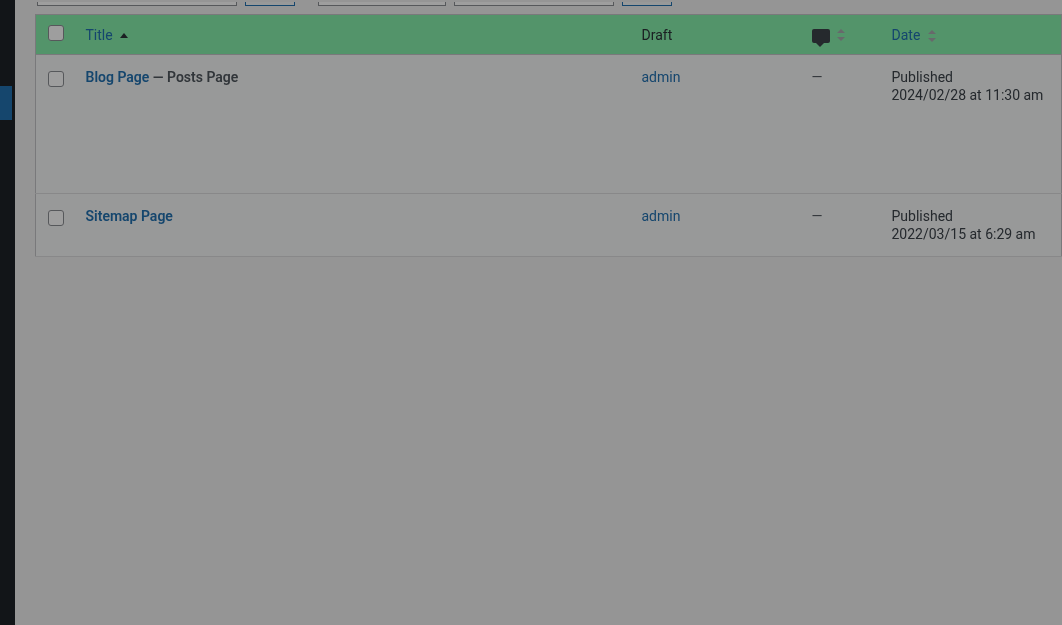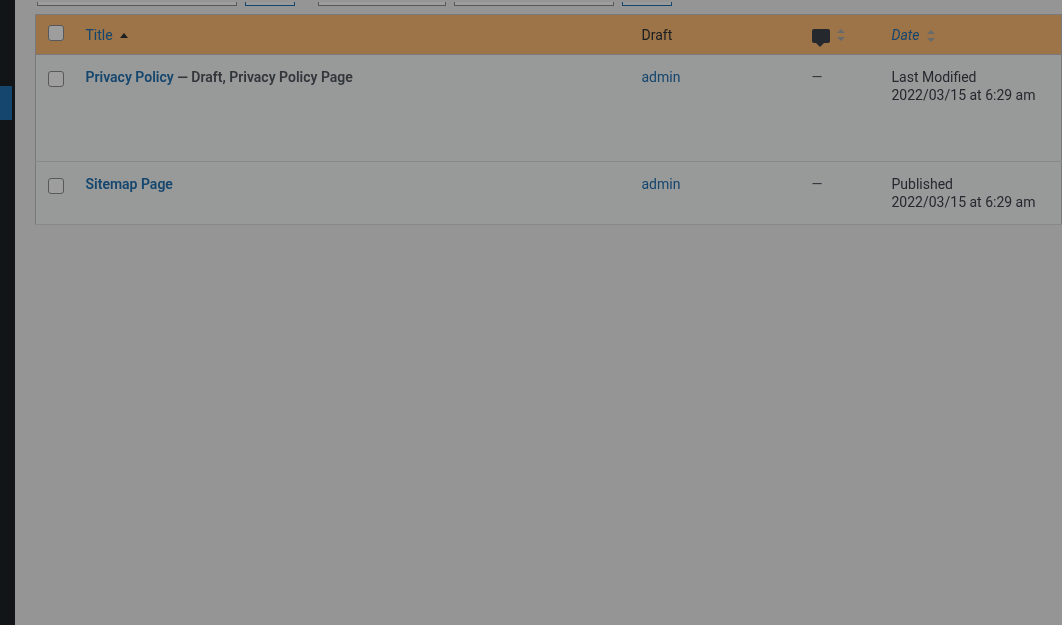--- a/index.html
+++ b/index.html
@@ -9,26 +9,26 @@
   .sidebar-strip { position: absolute; left: 0; top: 0; width: 15px; height: 100%; background: #1d2327; }
   .collapse-tab { position: absolute; left: 0; top: 86px; width: 12px; height: 34px; background: #2271b1; }
   .content { margin-left: 15px; padding-left: 20px; padding-right: 0; }
   .filters-row { display: flex; gap: 8px; padding-top: 0; height: 6px; align-items: flex-end; }
   .filter-box { height: 4px; border: 1px solid #8c8f94; background: #fff; border-top: none; }
   .fb1 { width: 200px; margin-left: 2px;}
   .fbtn { width: 50px; height: 4px; border: 1px solid #2271b1; border-top:none; background:#f6f7f7;}
   .fb2 { width: 128px; margin-left: 15px;}
   .fb3 { width: 160px; }
   .table { margin-top: 8px; width: 100%; border-collapse: collapse; background: #fff; border: 1px solid #c3c4c7; }
-  .table thead th { text-align: left; font-weight: 400; padding: 10px 10px; border-bottom: 1px solid #c3c4c7; color: #2271b1; font-size: 14px; background:#fdba74;}
+  .table thead th { text-align: left; font-weight: 400; padding: 10px 10px; border-bottom: 1px solid #c3c4c7; color: #2271b1; font-size: 14px; background:#86efac;}
   .th-check { width: 40px; padding-left: 12px !important; }
   .th-title { }
   .th-author { color: #2c3338 !important; width: 170px;}
   .th-comments { width: 80px; }
-  .th-date { width: 180px; font-style: italic; }
+  .th-date { width: 180px; }
   .sort-caret { display:inline-block; width:0; height:0; border-left:4px solid transparent; border-right:4px solid transparent; border-bottom:5px solid #2c3338; vertical-align:2px; margin-left:4px;}
   .sort-caret.dual { position: relative; border:none; width:8px; height:12px; vertical-align:-2px;}
   .sort-caret.dual::before { content:""; position:absolute; left:0; top:0; width:0;height:0;border-left:4px solid transparent;border-right:4px solid transparent;border-bottom:4px solid #a7aaad;}
   .sort-caret.dual::after { content:""; position:absolute; left:0; bottom:0; width:0;height:0;border-left:4px solid transparent;border-right:4px solid transparent;border-top:4px solid #a7aaad;}
   .checkbox { width:16px; height:16px; border:1px solid #8c8f94; border-radius:3px; background:#fff; display:inline-block;}
   tbody tr { border-bottom: 1px solid #dcdcde; }
   tbody td { padding: 14px 10px 90px 10px; vertical-align: top; font-size: 14px; background:#f6f7f7;}
   tbody tr.short td { padding-bottom: 14px; }
   tbody tr.med td { padding-bottom: 58px; }
   .col-check { width:40px; padding-left:12px !important; padding-top:16px !important;}
@@ -78,28 +78,28 @@
             <span class="comment-icon"></span>
             <span class="sort-caret dual"></span>
           </th>
           <th class="th-date">
             <span>Date</span>
             <span class="sort-caret dual"></span>
           </th>
         </tr>
       </thead>
       <tbody>
-          <tr class="med">
+          <tr>
             <td class="col-check"><span class="checkbox"></span></td>
-            <td><a class="title-link">Privacy Policy</a><span class="title-suffix"> — Draft, Privacy Policy Page</span></td>
+            <td><a class="title-link">Blog Page</a><span class="title-suffix"> — Posts Page</span></td>
             <td><a class="author-link">admin</a></td>
             <td><span class="dash">—</span></td>
             <td>
-              <div class="date-status">Last Modified</div>
-              <div class="date-ts">2022/03/15 at 6:29 am</div>
+              <div class="date-status">Published</div>
+              <div class="date-ts">2024/02/28 at 11:30 am</div>
             </td>
           </tr>
           <tr class="short">
             <td class="col-check"><span class="checkbox"></span></td>
             <td><a class="title-link">Sitemap Page</a></td>
             <td><a class="author-link">admin</a></td>
             <td><span class="dash">—</span></td>
             <td>
               <div class="date-status">Published</div>
               <div class="date-ts">2022/03/15 at 6:29 am</div>

